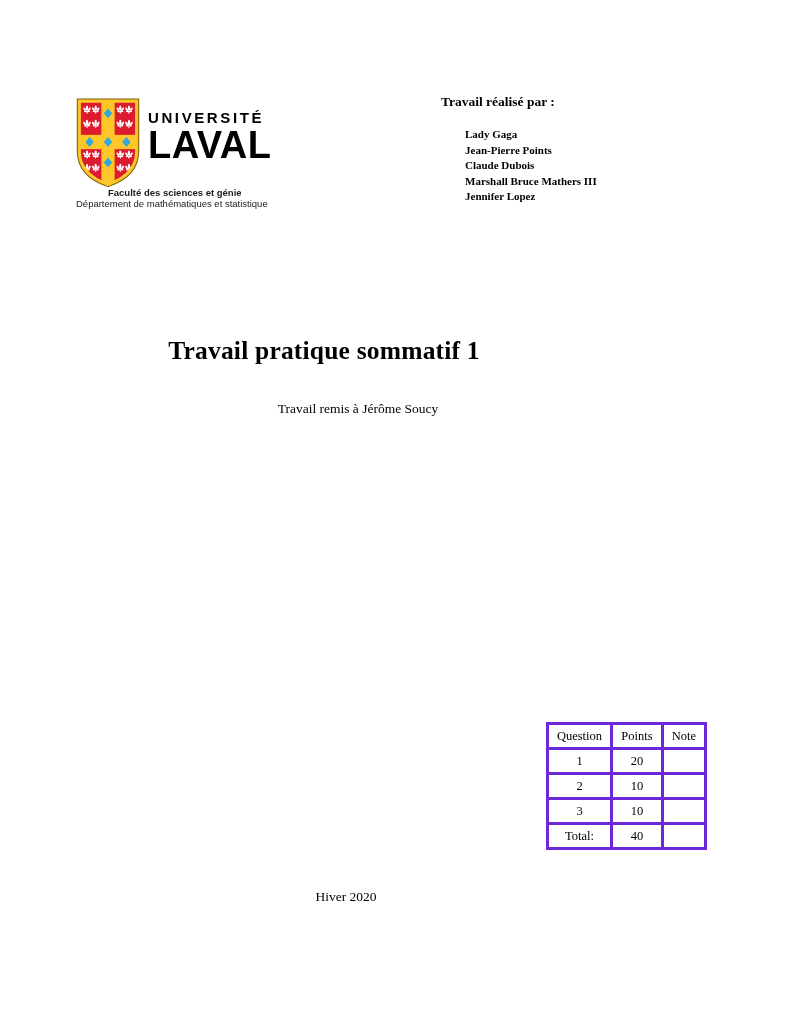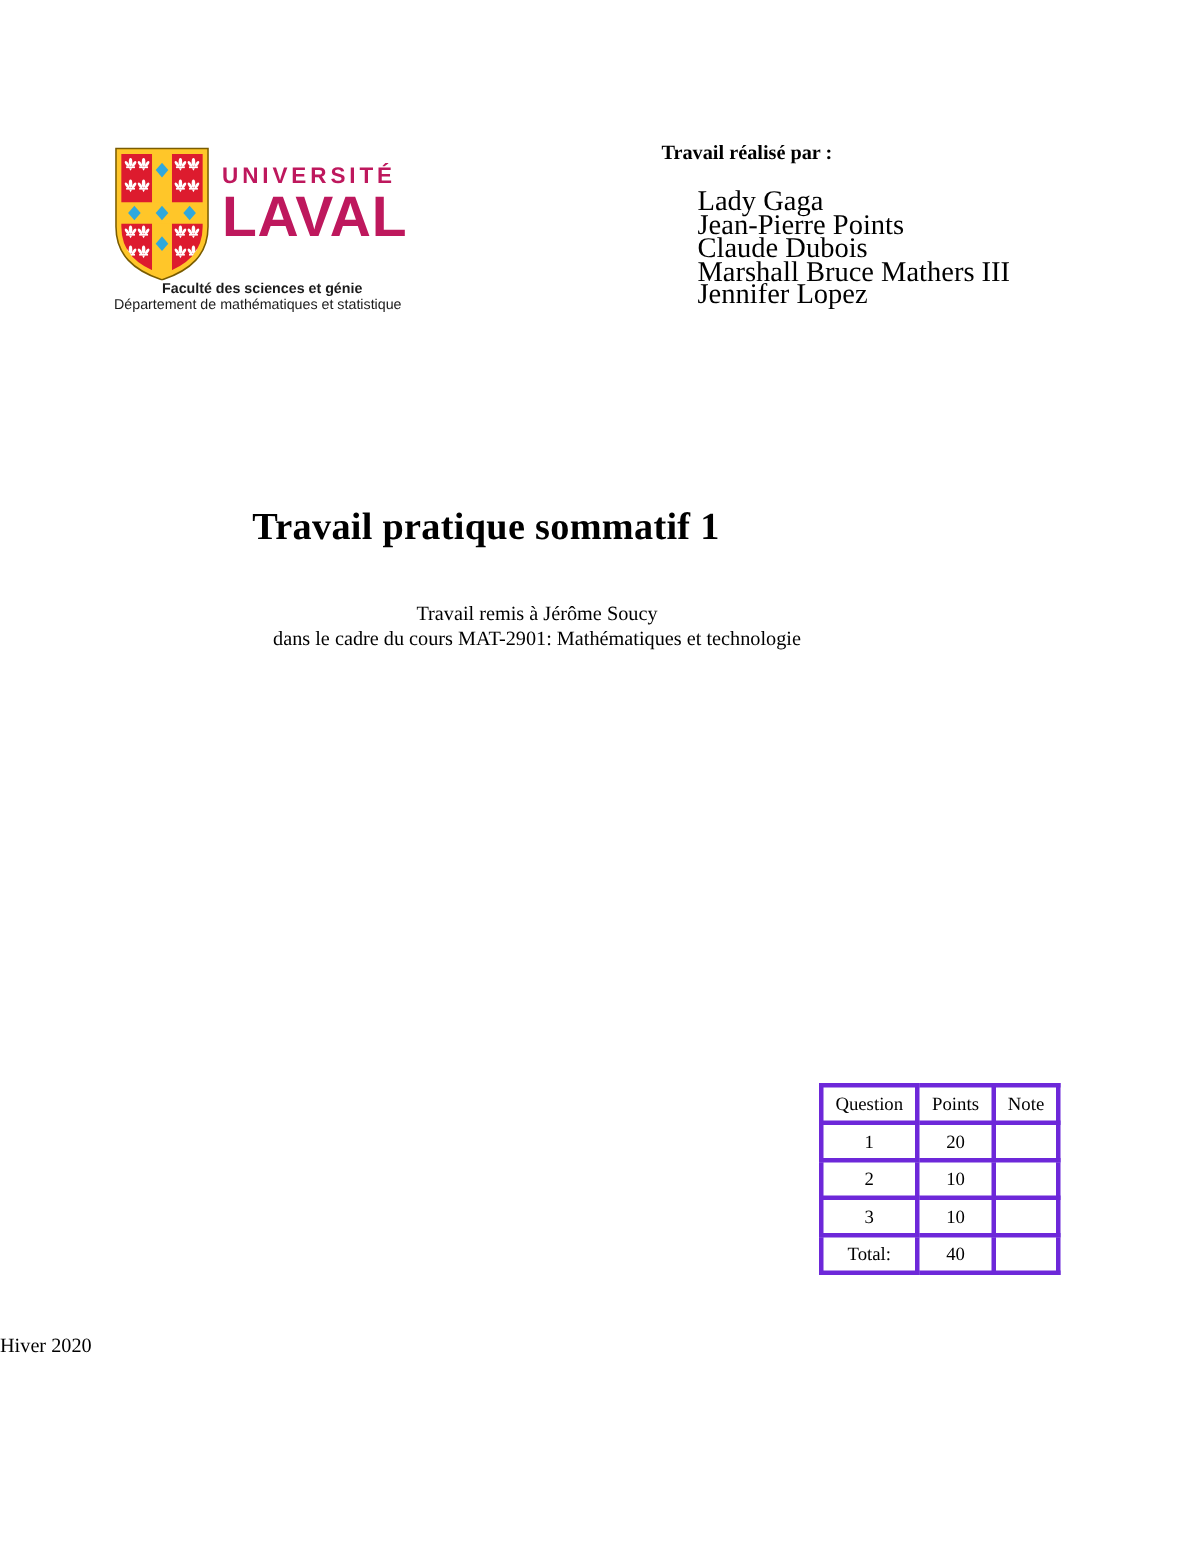--- a/index.html
+++ b/index.html
@@ -28,21 +28,21 @@
   }
   .shield {
     width: 66px;
     height: 90px;
     flex: 0 0 auto;
   }
   .wordmark {
     margin-left: 7px;
     padding-top: 13px;
     font-family: "Liberation Sans", sans-serif;
-    color: #be185d;
+    color: #000000;
     line-height: 1;
   }
   .wm-line1 {
     font-size: 15px;
     font-weight: 600;
     letter-spacing: 2.6px;
   }
   .wm-line2 {
     font-size: 38px;
     font-weight: 800;
@@ -77,23 +77,24 @@
     top: 94px;
     font-size: 13.5px;
     font-weight: bold;
     white-space: nowrap;
     margin-left: 16px;
   }
   .authors-list {
     position: absolute;
     left: 465px;
     top: 127px;
-    font-size: 19px;
+    font-size: 11px;
     line-height: 15.6px;
     white-space: nowrap;
+    font-weight: bold;
   }
 
   
   .doc-title {
     position: absolute;
     left: 0;
     top: 336px;
     width: 648px;
     margin: 0;
     text-align: center;
@@ -131,21 +132,21 @@
   .col-question { width: 61px; }
   .col-points   { width: 48px; }
   .col-note     { width: 40px; }
 
   
   .footer-semester {
     position: absolute;
     left: 0;
     top: 889px;
     width: 692px;
-    text-align: left;
+    text-align: center;
     font-size: 13.5px;
   }
 </style>
 </head>
 <body>
 
 <div class="page">
 
   <div class="logo-block">
     <svg class="shield" viewBox="0 0 64 88" xmlns="http://www.w3.org/2000/svg">
@@ -217,21 +218,20 @@
     <div>Lady Gaga</div>
     <div>Jean-Pierre Points</div>
     <div>Claude Dubois</div>
     <div>Marshall Bruce Mathers III</div>
     <div>Jennifer Lopez</div>
   </div>
 
   <h1 class="doc-title">Travail pratique sommatif 1</h1>
   <div class="doc-subtitle">
     <div>Travail remis à Jérôme Soucy</div>
-    <div>dans le cadre du cours MAT-2901: Mathématiques et technologie</div>
   </div>
 
   <table class="grading-table">
     <tbody>
       <tr>
         <th class="col-question">Question</th>
         <th class="col-points">Points</th>
         <th class="col-note">Note</th>
       </tr>
       <tr>

